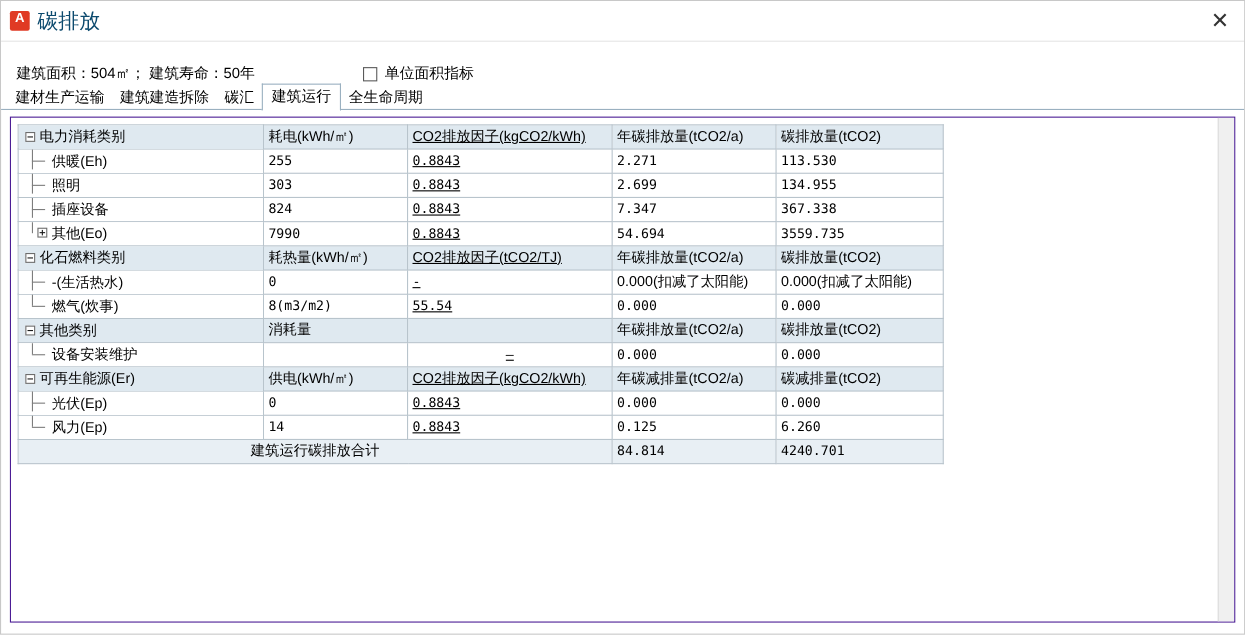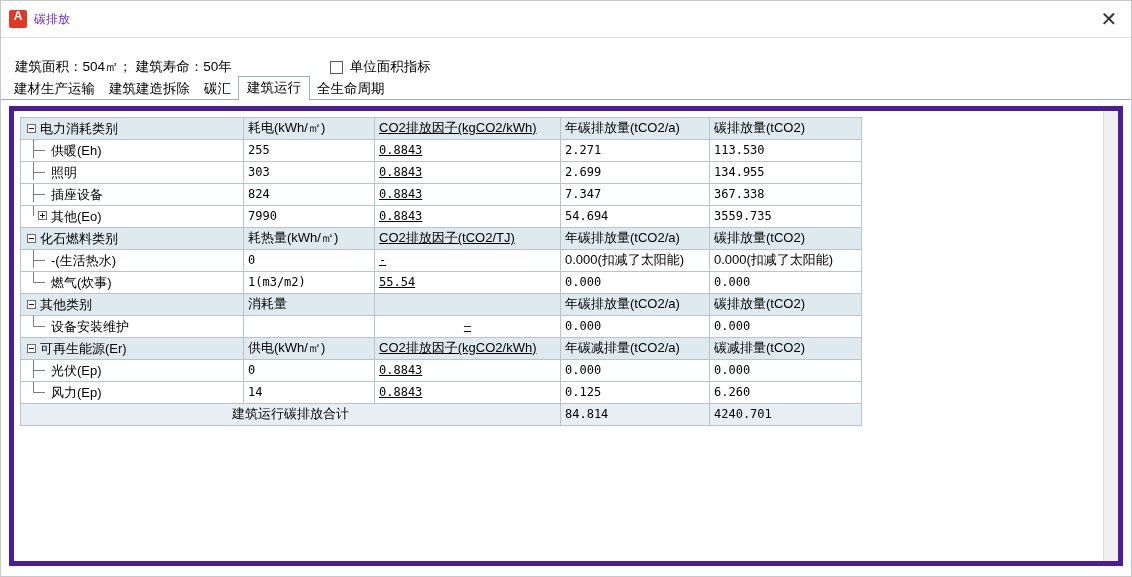--- a/index.html
+++ b/index.html
@@ -48,22 +48,22 @@
     content: "A";
     position: absolute;
     left: 0; right: 0; top: -1px;
     text-align: center;
     font-size: 12px;
     font-weight: bold;
     color: #ffffff;
     font-family: "Liberation Sans", sans-serif;
   }
   .title-text {
-    font-size: 12px;
-    color: #6d28d9;
+    font-size: 19px;
+    color: #0c4a6e;
   }
   .close-btn {
     margin-left: auto;
     width: 44px;
     height: 35px;
     display: flex;
     align-items: center;
     justify-content: center;
     font-size: 20px;
     color: #333;
@@ -131,21 +131,21 @@
     border: 1px solid #9ab0c0;
     border-bottom: 1px solid #ffffff;
     background: #ffffff;
     margin-bottom: -1px;
     padding: 2px 8px 4px 8px;
   }
   
   .panel {
     flex: 1 1 auto;
     margin: 6px 8px 10px 8px;
-    border: 5px solid #4c1d95;
+    border: 1px solid #4c1d95;
     background: #ffffff;
     position: relative;
     overflow: hidden;
   }
   .panel-inner {
     position: absolute;
     left: 0; top: 0; right: 14px; bottom: 0;
     overflow: hidden;
   }
   
@@ -374,21 +374,21 @@
         <tr class="leaf">
           <td class="c0 cjk treecell"><span class="tline mid"></span><span class="lbl">-(生活热水)</span></td>
           <td class="c1">0</td>
           <td class="c2">-</td>
           <td class="c3 cjk">0.000(扣减了太阳能)</td>
           <td class="c4 cjk">0.000(扣减了太阳能)</td>
         </tr>
 
         <tr class="leaf">
           <td class="c0 cjk treecell"><span class="tline last"></span><span class="lbl">燃气(炊事)</span></td>
-          <td class="c1">1(m3/m2)</td>
+          <td class="c1">8(m3/m2)</td>
           <td class="c2">55.54</td>
           <td class="c3">0.000</td>
           <td class="c4">0.000</td>
         </tr>
 
         <tr class="group">
           <td class="c0 cjk treecell"><span class="tbox"></span><span class="lbl">其他类别</span></td>
           <td class="c1 cjk">消耗量</td>
           <td class="c2 cjk"></td>
           <td class="c3 cjk">年碳排放量(tCO2/a)</td>

